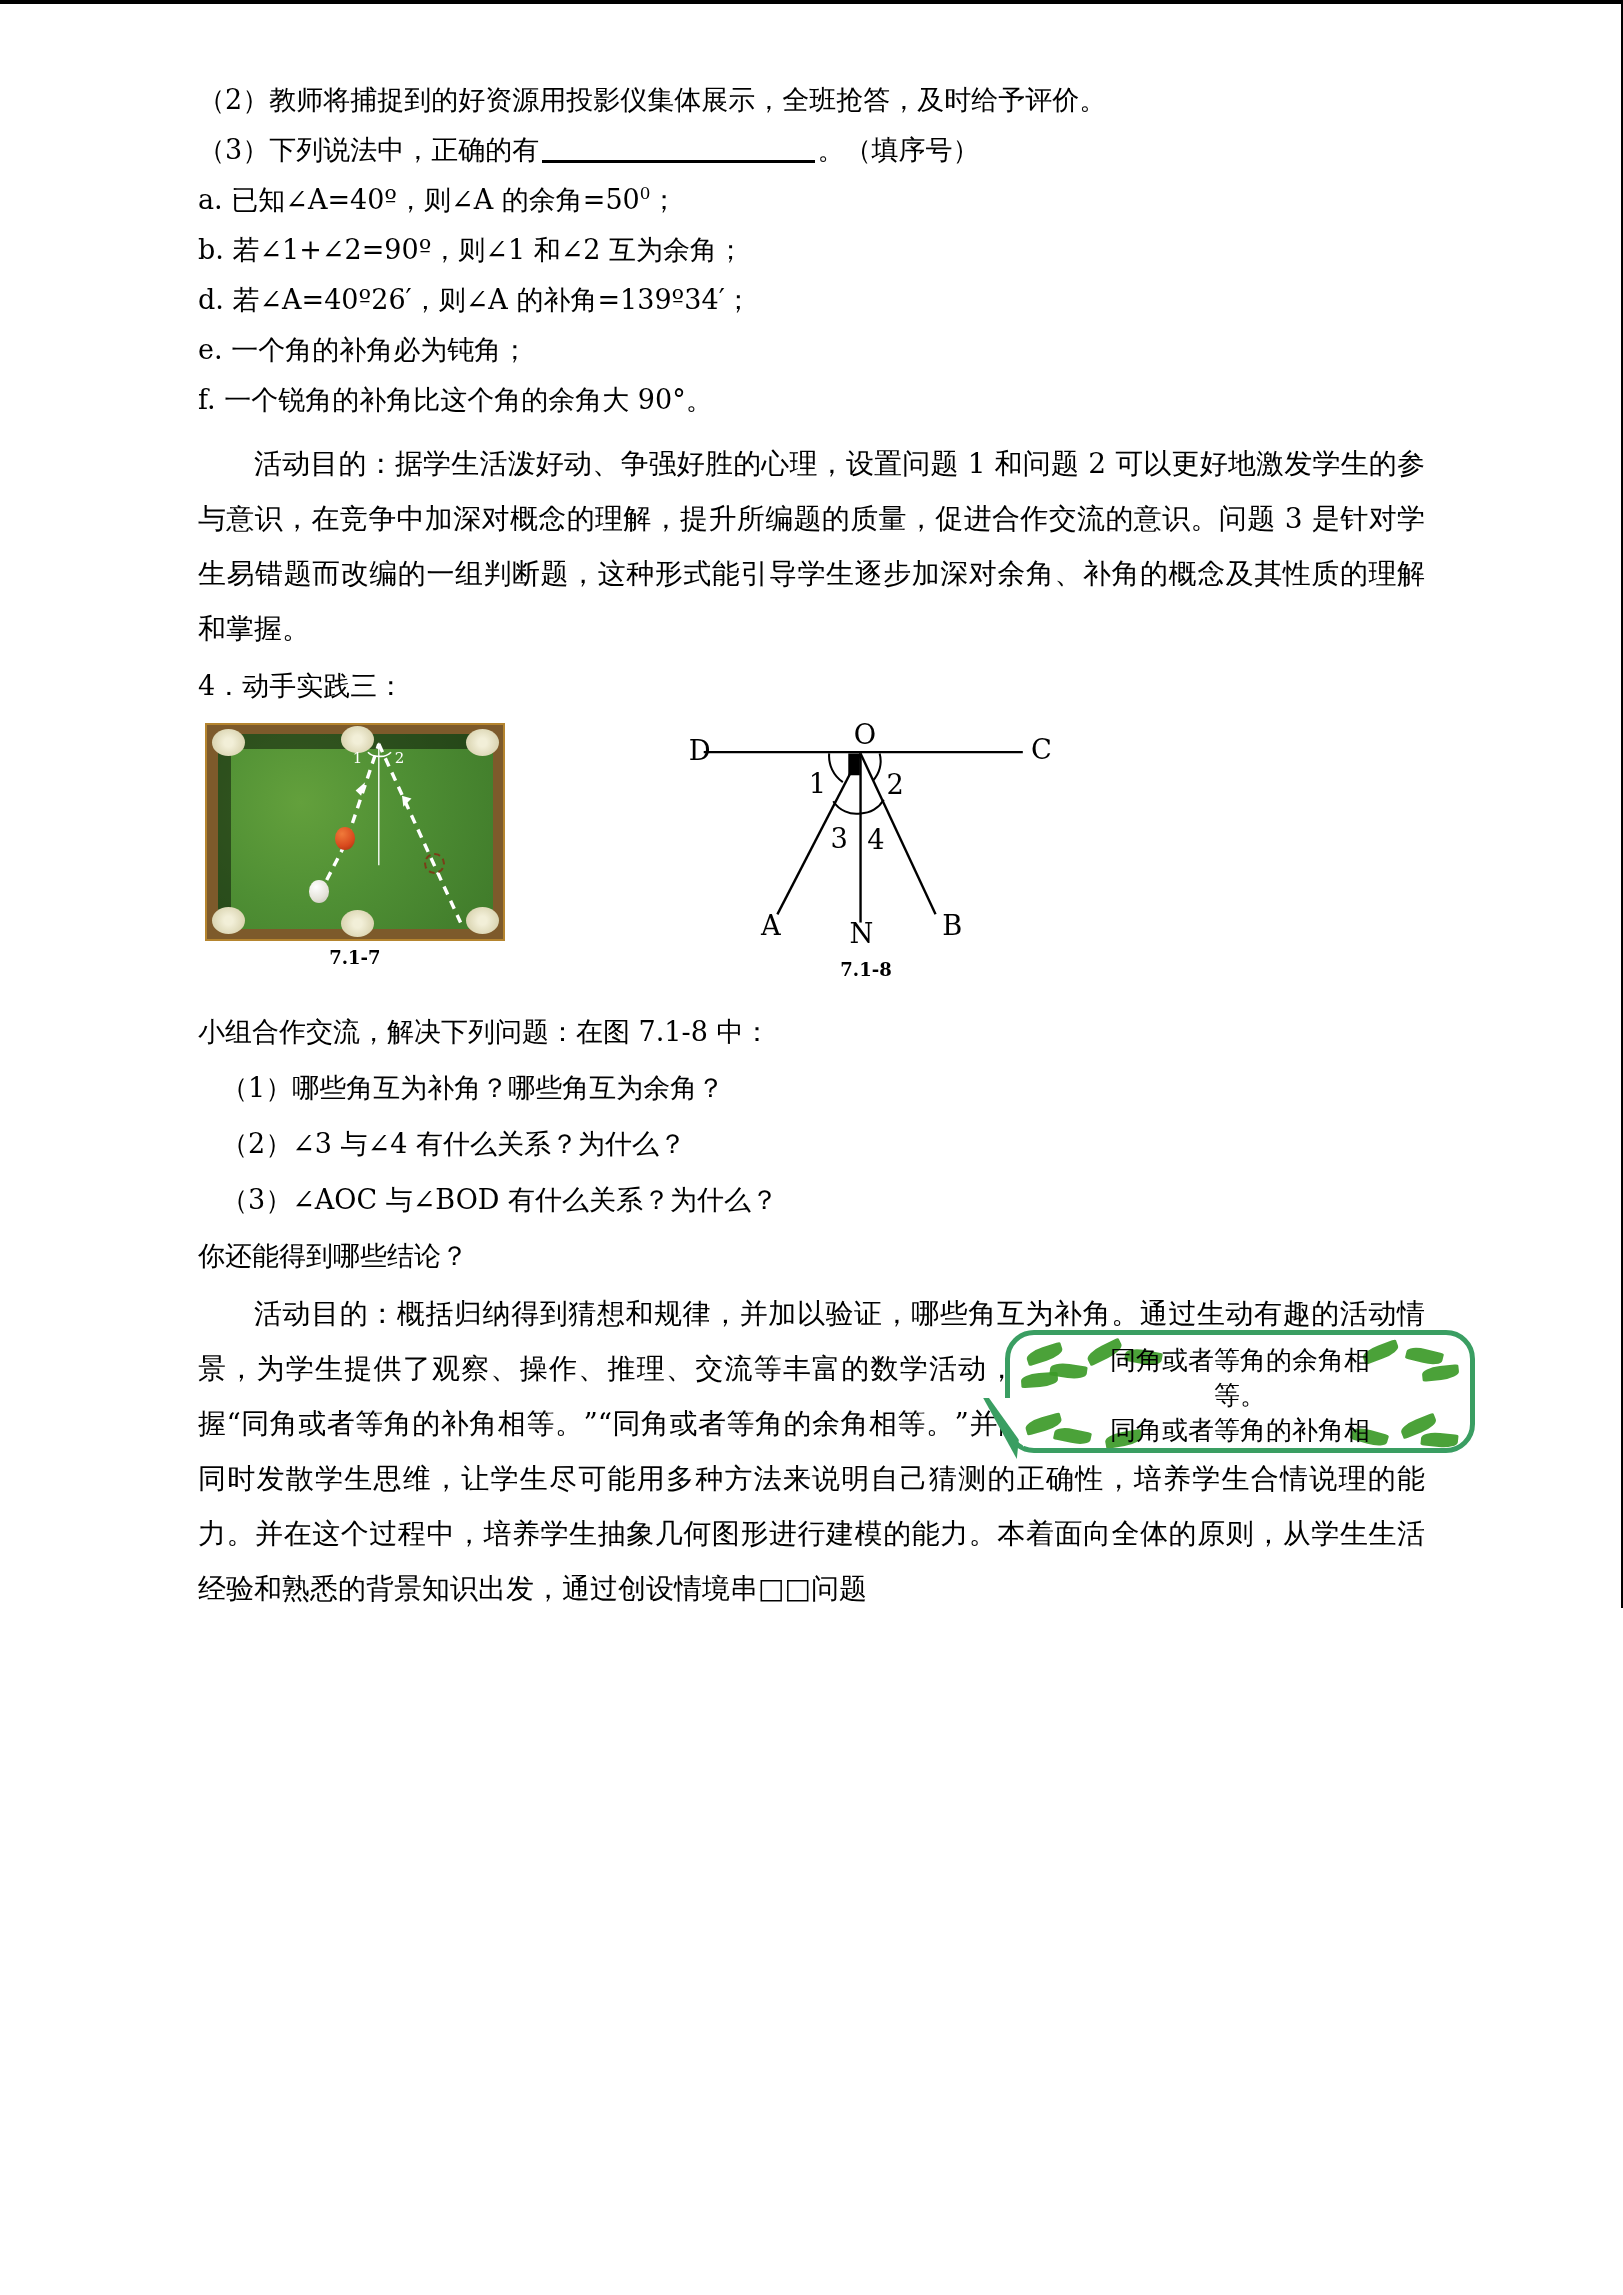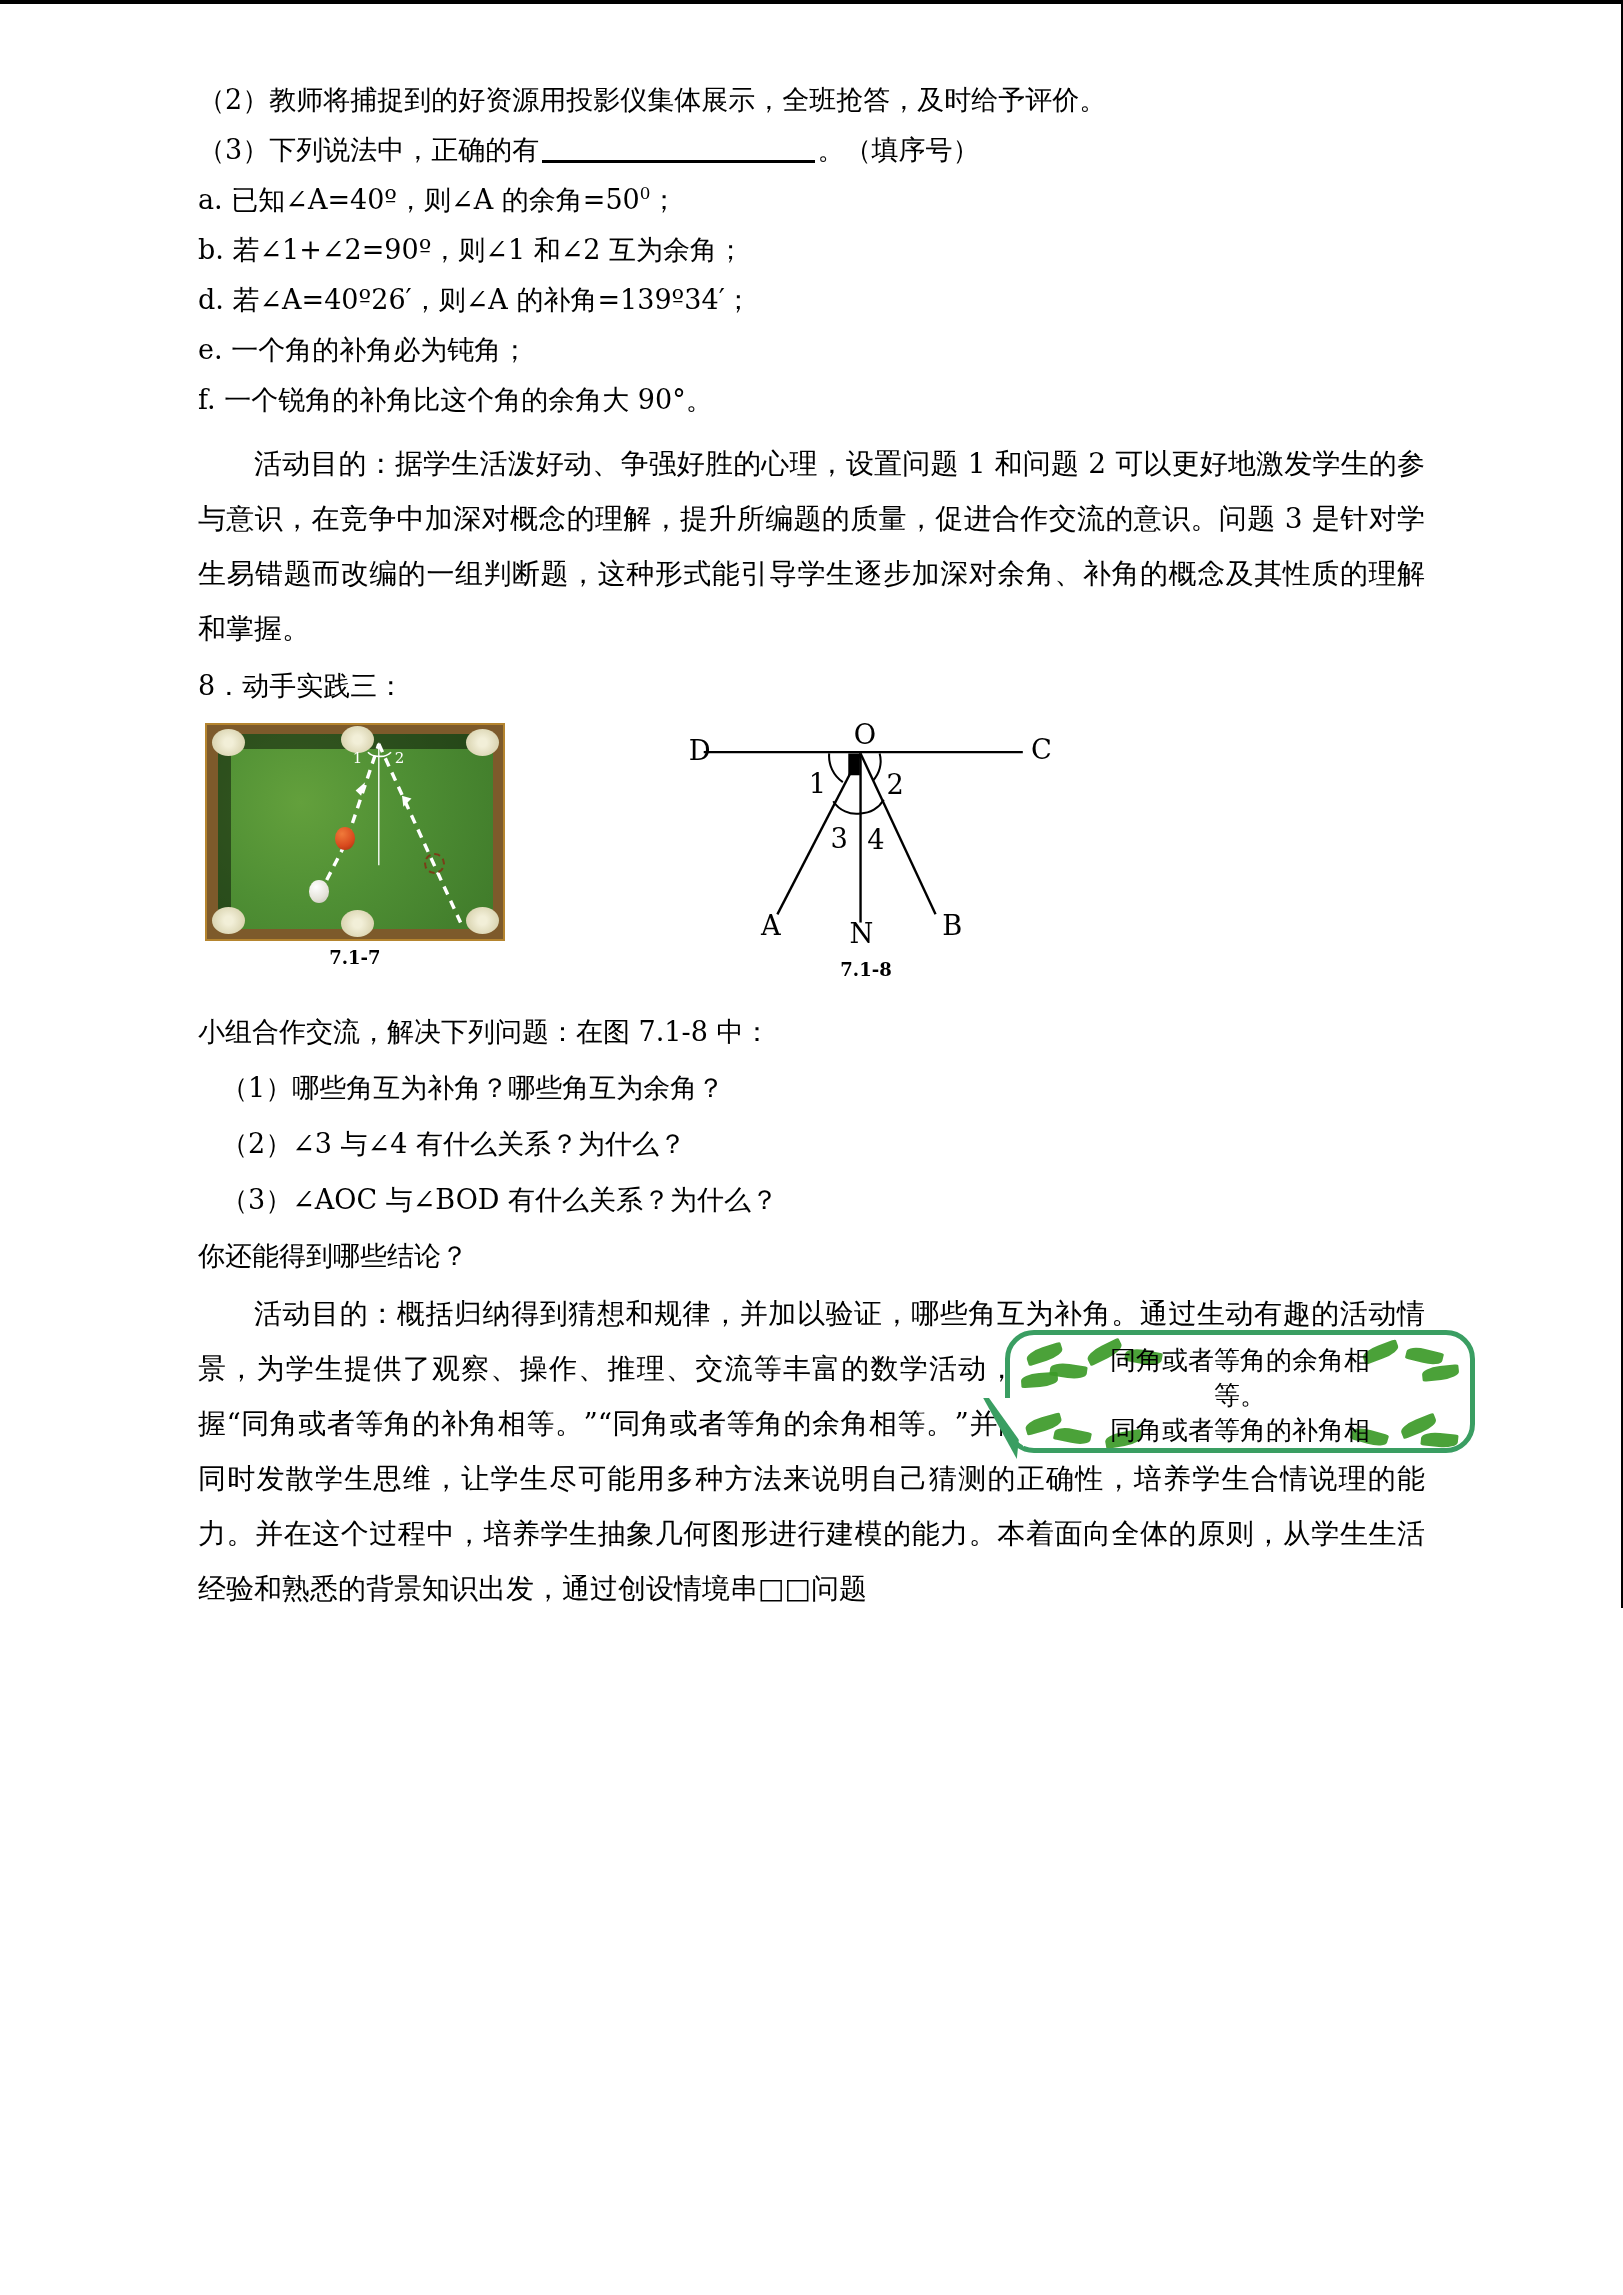--- a/index.html
+++ b/index.html
@@ -223,21 +223,21 @@
     <div class="line row-item">
       <span>a. 已知∠A=40º，则∠A 的余角=50</span><sup>0</sup><span>；</span>
     </div>
     <div class="line row-item">b. 若∠1+∠2=90º，则∠1 和∠2 互为余角；</div>
     <div class="line row-item">d. 若∠A=40º26′，则∠A 的补角=139º34′；</div>
     <div class="line row-item">e. 一个角的补角必为钝角；</div>
     <div class="line row-item">f. 一个锐角的补角比这个角的余角大 90°。</div>
 
     <div class="para indent" style="margin-top:9.5px;">活动目的：据学生活泼好动、争强好胜的心理，设置问题 1 和问题 2 可以更好地激发学生的参与意识，在竞争中加深对概念的理解，提升所编题的质量，促进合作交流的意识。问题 3 是针对学生易错题而改编的一组判断题，这种形式能引导学生逐步加深对余角、补角的概念及其性质的理解和掌握。</div>
 
-    <div class="line" style="margin-top:16.4px;">8．动手实践三：</div>
+    <div class="line" style="margin-top:16.4px;">4．动手实践三：</div>
 
 
     <div class="figures">
 
       <div class="fig" style="left:6.8px; top:4.1px;">
         <div class="billiard">
           <div class="felt"></div>
           <div class="rail-shadow-top"></div>
           <div class="rail-shadow-left"></div>
 

